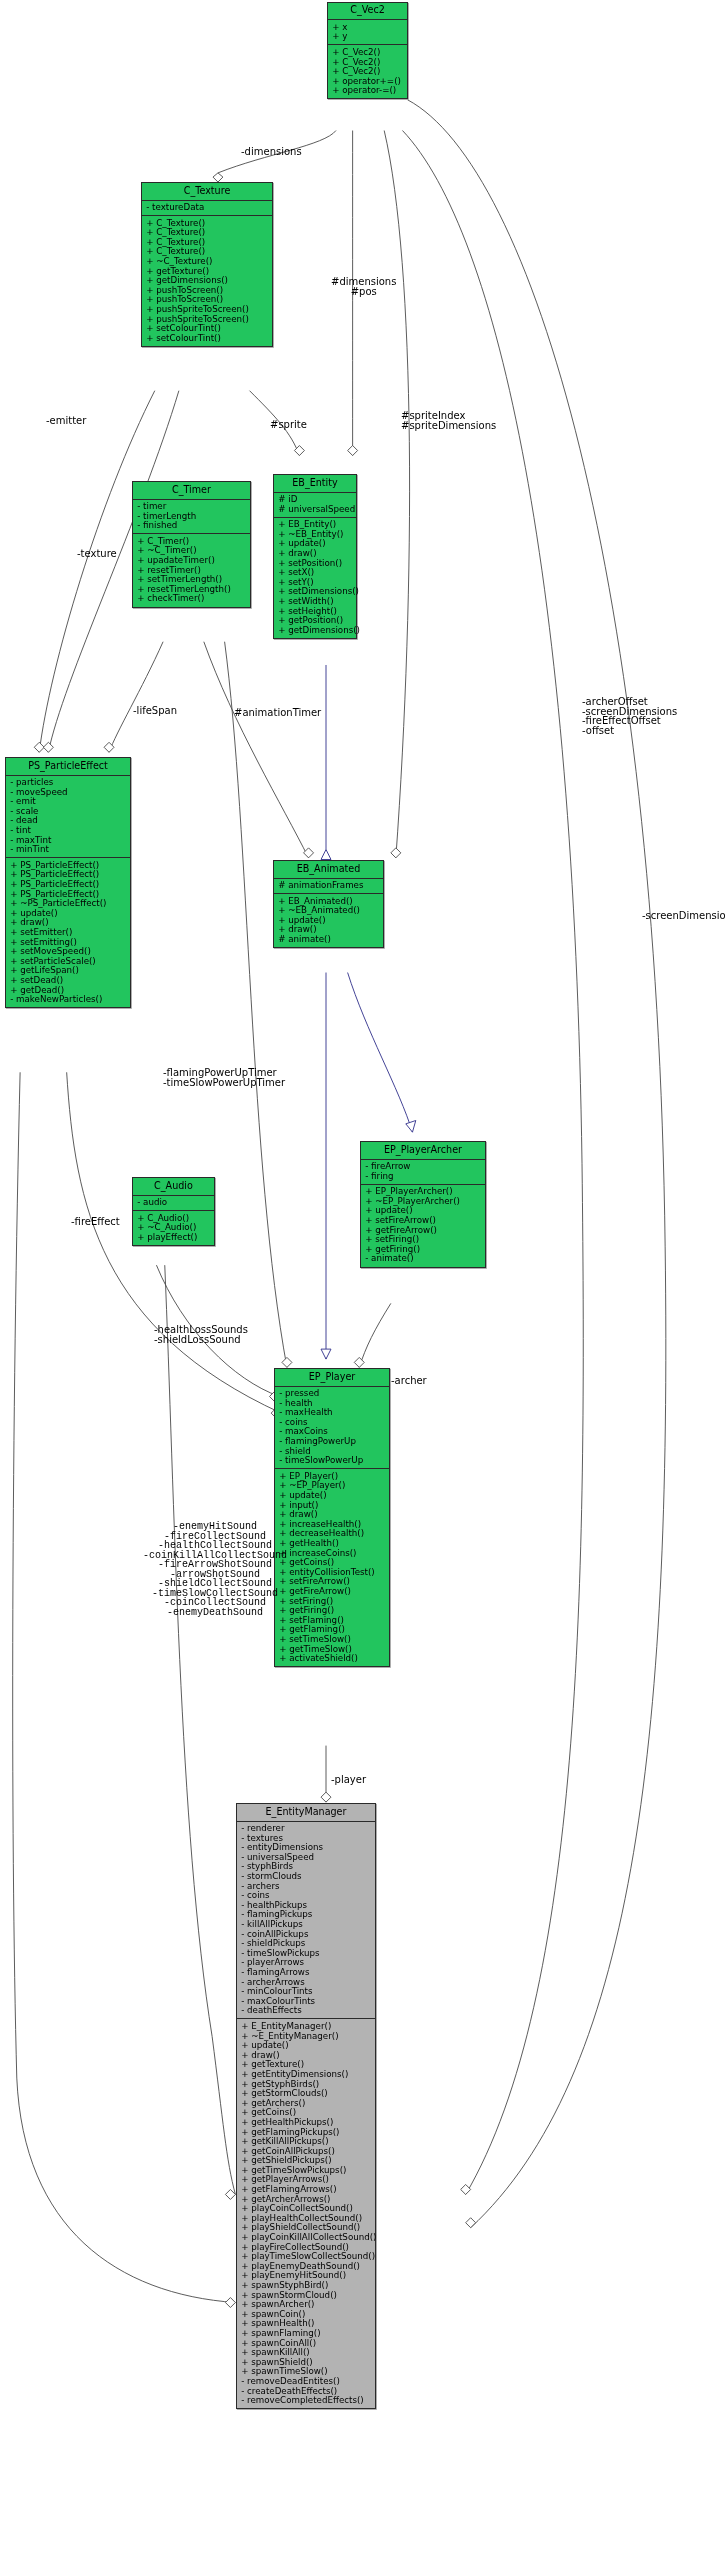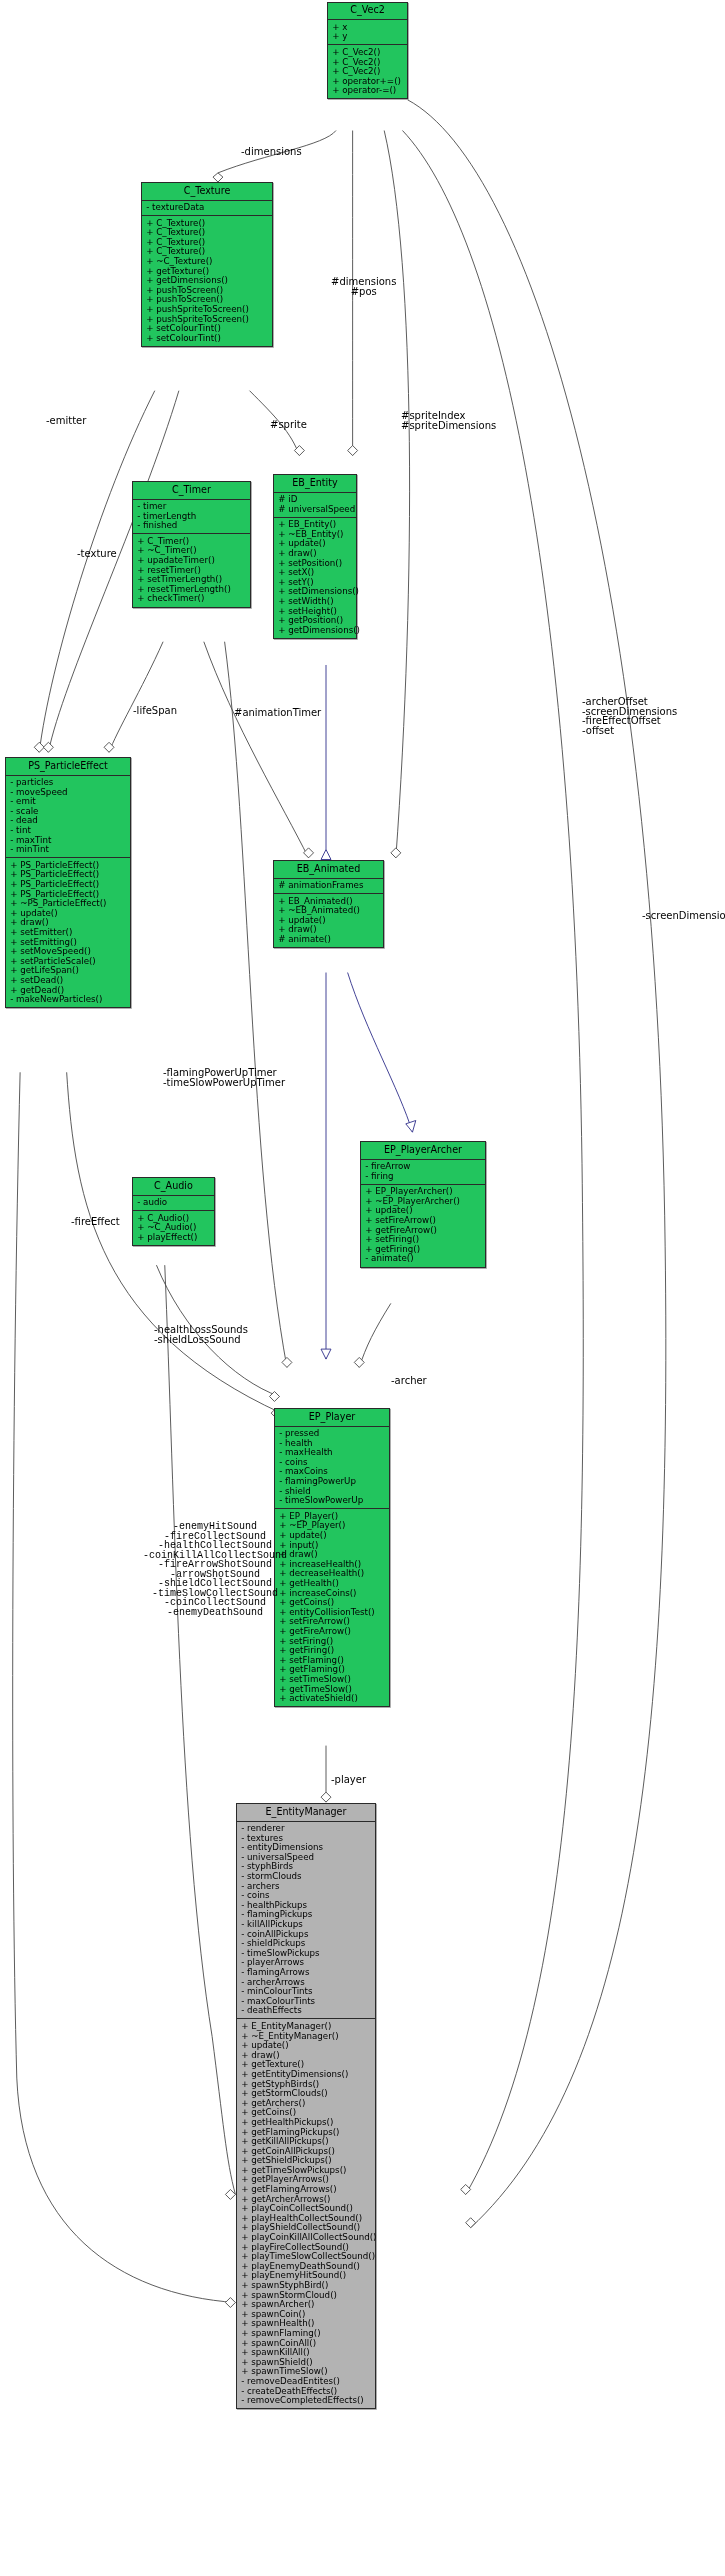--- a/index.html
+++ b/index.html
@@ -273,21 +273,21 @@
     <div class="cls-attrs">
       <div>- audio</div>
     </div>
     <div class="cls-ops">
       <div>+ C_Audio()</div>
       <div>+ ~C_Audio()</div>
       <div>+ playEffect()</div>
     </div>
   </div>
 
-  <div class="umlbox" style="left:274px; top:1368px; width:116px;margin-top:40px;">
+  <div class="umlbox" style="left:274px; top:1368px; width:116px;">
     <div class="cls-title">EP_Player</div>
     <div class="cls-attrs">
       <div>- pressed</div>
       <div>- health</div>
       <div>- maxHealth</div>
       <div>- coins</div>
       <div>- maxCoins</div>
       <div>- flamingPowerUp</div>
       <div>- shield</div>
       <div>- timeSlowPowerUp</div>

